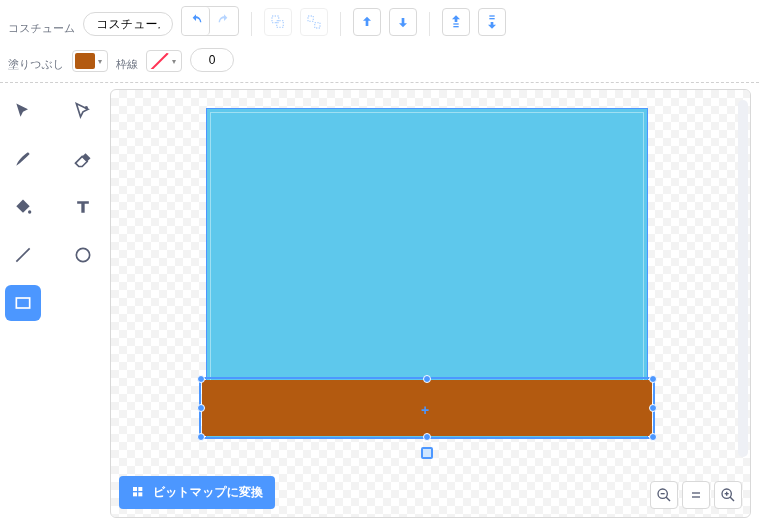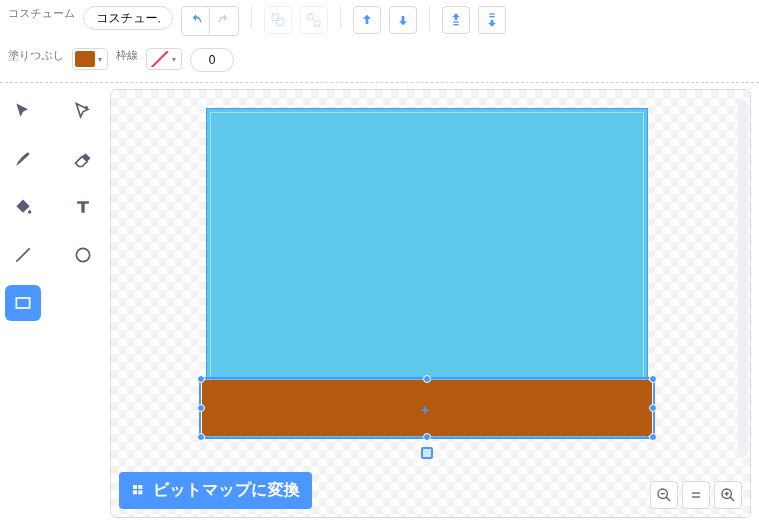--- a/index.html
+++ b/index.html
@@ -1,18 +1,18 @@
 <!DOCTYPE html>
 <html><head>
 <meta charset="utf-8">
 <style>
 * { box-sizing: border-box; margin: 0; padding: 0; }
 body { font-family: "Helvetica Neue", Arial, sans-serif; font-size: 12px; color: #575e75; background: #fff; width: 759px; height: 526px; overflow: hidden; }
 .editor { display: flex; flex-direction: column; height: 100%; }
-.row1, .row2 { display: flex; align-items: flex-start; padding: 6px 8px; gap: 8px; }
+.row1, .row2 { display: flex; align-items: flex-end; padding: 6px 8px; gap: 8px; }
 .label { font-size: 11px; color: #6b7280; }
 .name-input { border: 1px solid #d9d9d9; border-radius: 16px; padding: 4px 12px; font-size: 12px; width: 90px; background: #fff; }
 .btngroup { display: flex; border: 1px solid #d9d9d9; border-radius: 4px; overflow: hidden; }
 .btngroup .btn { border: none; border-right: 1px solid #d9d9d9; }
 .btngroup .btn:last-child { border-right: none; }
 .btn { width: 28px; height: 28px; display: flex; align-items: center; justify-content: center; background: #fff; border: 1px solid #d9d9d9; border-radius: 4px; cursor: pointer; }
 .btn svg { width: 16px; height: 16px; }
 .btn.disabled { opacity: 0.4; cursor: default; }
 .sep { width: 1px; height: 24px; background: #e5e5e5; margin: 0 4px; }
 .swatch { width: 36px; height: 22px; border: 1px solid #d9d9d9; border-radius: 4px; display: flex; align-items: center; justify-content: center; padding: 2px; }
@@ -42,21 +42,21 @@
 .handle { position: absolute; width: 8px; height: 8px; background: #4c97ff; border: 1px solid #fff; border-radius: 50%; }
 .h-tl { left: -4px; top: -4px; } .h-tr { right: -4px; top: -4px; }
 .h-bl { left: -4px; bottom: -4px; } .h-br { right: -4px; bottom: -4px; }
 .h-tm { left: 50%; top: -4px; margin-left: -4px; }
 .h-bm { left: 50%; bottom: -4px; margin-left: -4px; }
 .h-ml { left: -4px; top: 50%; margin-top: -4px; }
 .h-mr { right: -4px; top: 50%; margin-top: -4px; }
 .rot { position: absolute; left: 50%; bottom: -22px; margin-left: -6px; width: 12px; height: 12px; border: 2px solid #4c97ff; background: #cfe6ff; border-radius: 2px; }
 .anchor { position: absolute; left: 50%; top: 50%; margin: -6px 0 0 -6px; color: #4c97ff; font-size: 14px; font-weight: bold; }
 .scrollbar { position: absolute; right: 2px; top: 10px; bottom: 60px; width: 10px; background: #eef0f5; border-radius: 5px; }
-.bitmap-btn { position: absolute; left: 8px; bottom: 8px; background: #4c97ff; color: #fff; border: none; border-radius: 4px; padding: 8px 12px; display: flex; align-items: center; gap: 6px; font-size: 16px; font-weight: bold; cursor: pointer; text-align: center; }
+.bitmap-btn { position: absolute; left: 8px; bottom: 8px; background: #4c97ff; color: #fff; border: none; border-radius: 4px; padding: 8px 12px; display: flex; align-items: center; gap: 6px; font-size: 12px; font-weight: bold; cursor: pointer; text-align: center; }
 .bitmap-btn svg { width: 16px; height: 16px; fill: #fff; }
 .zoom { position: absolute; right: 8px; bottom: 8px; display: flex; gap: 4px; }
 .zoom .btn { width: 28px; height: 28px; }
 .no-stroke-line { position: absolute; width: 140%; height: 2px; background: #ff3355; transform: rotate(-45deg); top: 50%; left: -20%; }
 </style>
 </head>
 <body>
 <div class="editor">
   <div class="row1">
     <span class="label">コスチューム</span>

